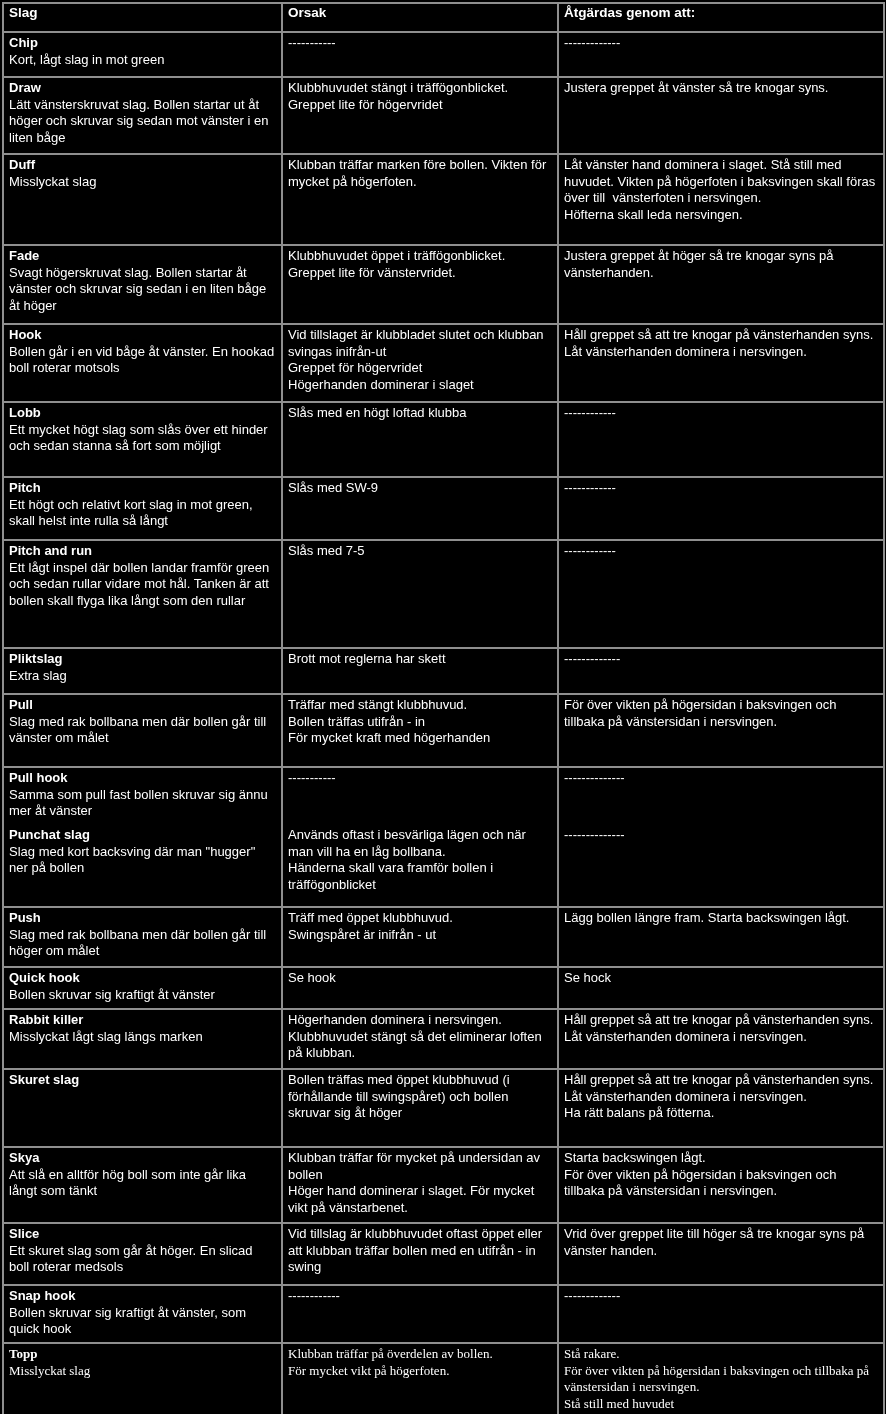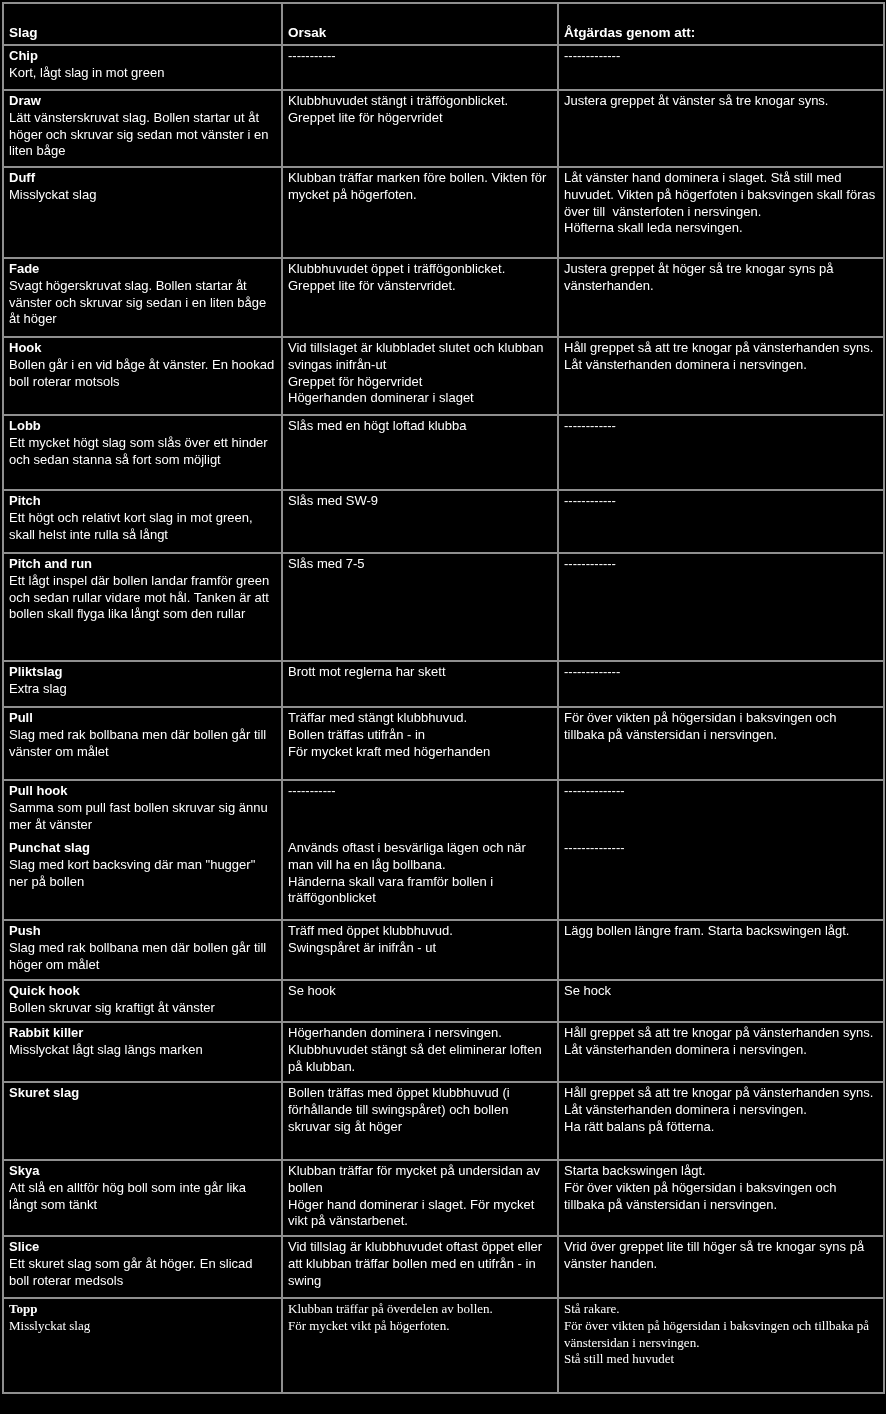--- a/index.html
+++ b/index.html
@@ -26,21 +26,21 @@
     padding: 2px 5px 3px 5px;
     font-size: 13px;
     line-height: 1.28;
     overflow: hidden;
     word-wrap: break-word;
   }
   thead tr { height: 29px; }
   th {
     font-weight: bold;
     font-size: 13.5px;
-    padding-top: 20px;
+    padding-top: 0;
   }
   .term { font-weight: bold; }
   .desc { font-weight: normal; }
   td.pre { white-space: pre-wrap; }
   
   tr.nbb td { border-bottom-style: none; border-bottom-width: 0; }
   tr.nbt td { border-top-style: none; border-top-width: 0; }
 </style>
 </head>
 <body>
@@ -207,20 +207,28 @@
 För över vikten på högersidan i baksvingen och tillbaka på vänstersidan i nersvingen.</td>
   </tr>
         <tr style="height: 62px;">
     <td>
       <div class="term">Slice</div>
       <div class="desc">Ett skuret slag som går åt höger. En slicad boll roterar medsols</div>
     </td>
     <td class="pre">Vid tillslag är klubbhuvudet oftast öppet eller att klubban träffar bollen med en utifrån - in swing</td>
     <td class="pre">Vrid över greppet lite till höger så tre knogar syns på vänster handen.</td>
   </tr>
+        <tr style="height: 58px;">
+    <td>
+      <div class="term">Snap hook</div>
+      <div class="desc">Bollen skruvar sig kraftigt åt vänster, som quick hook</div>
+    </td>
+    <td class="pre">------------</td>
+    <td class="pre">-------------</td>
+  </tr>
         <tr style="height: 95px; font-family: Liberation Serif, serif;">
     <td>
       <div class="term">Topp</div>
       <div class="desc">Misslyckat slag</div>
     </td>
     <td class="pre">Klubban träffar på överdelen av bollen.
 För mycket vikt på högerfoten.</td>
     <td class="pre">Stå rakare.
 För över vikten på högersidan i baksvingen och tillbaka på vänstersidan i nersvingen.
 Stå still med huvudet</td>

